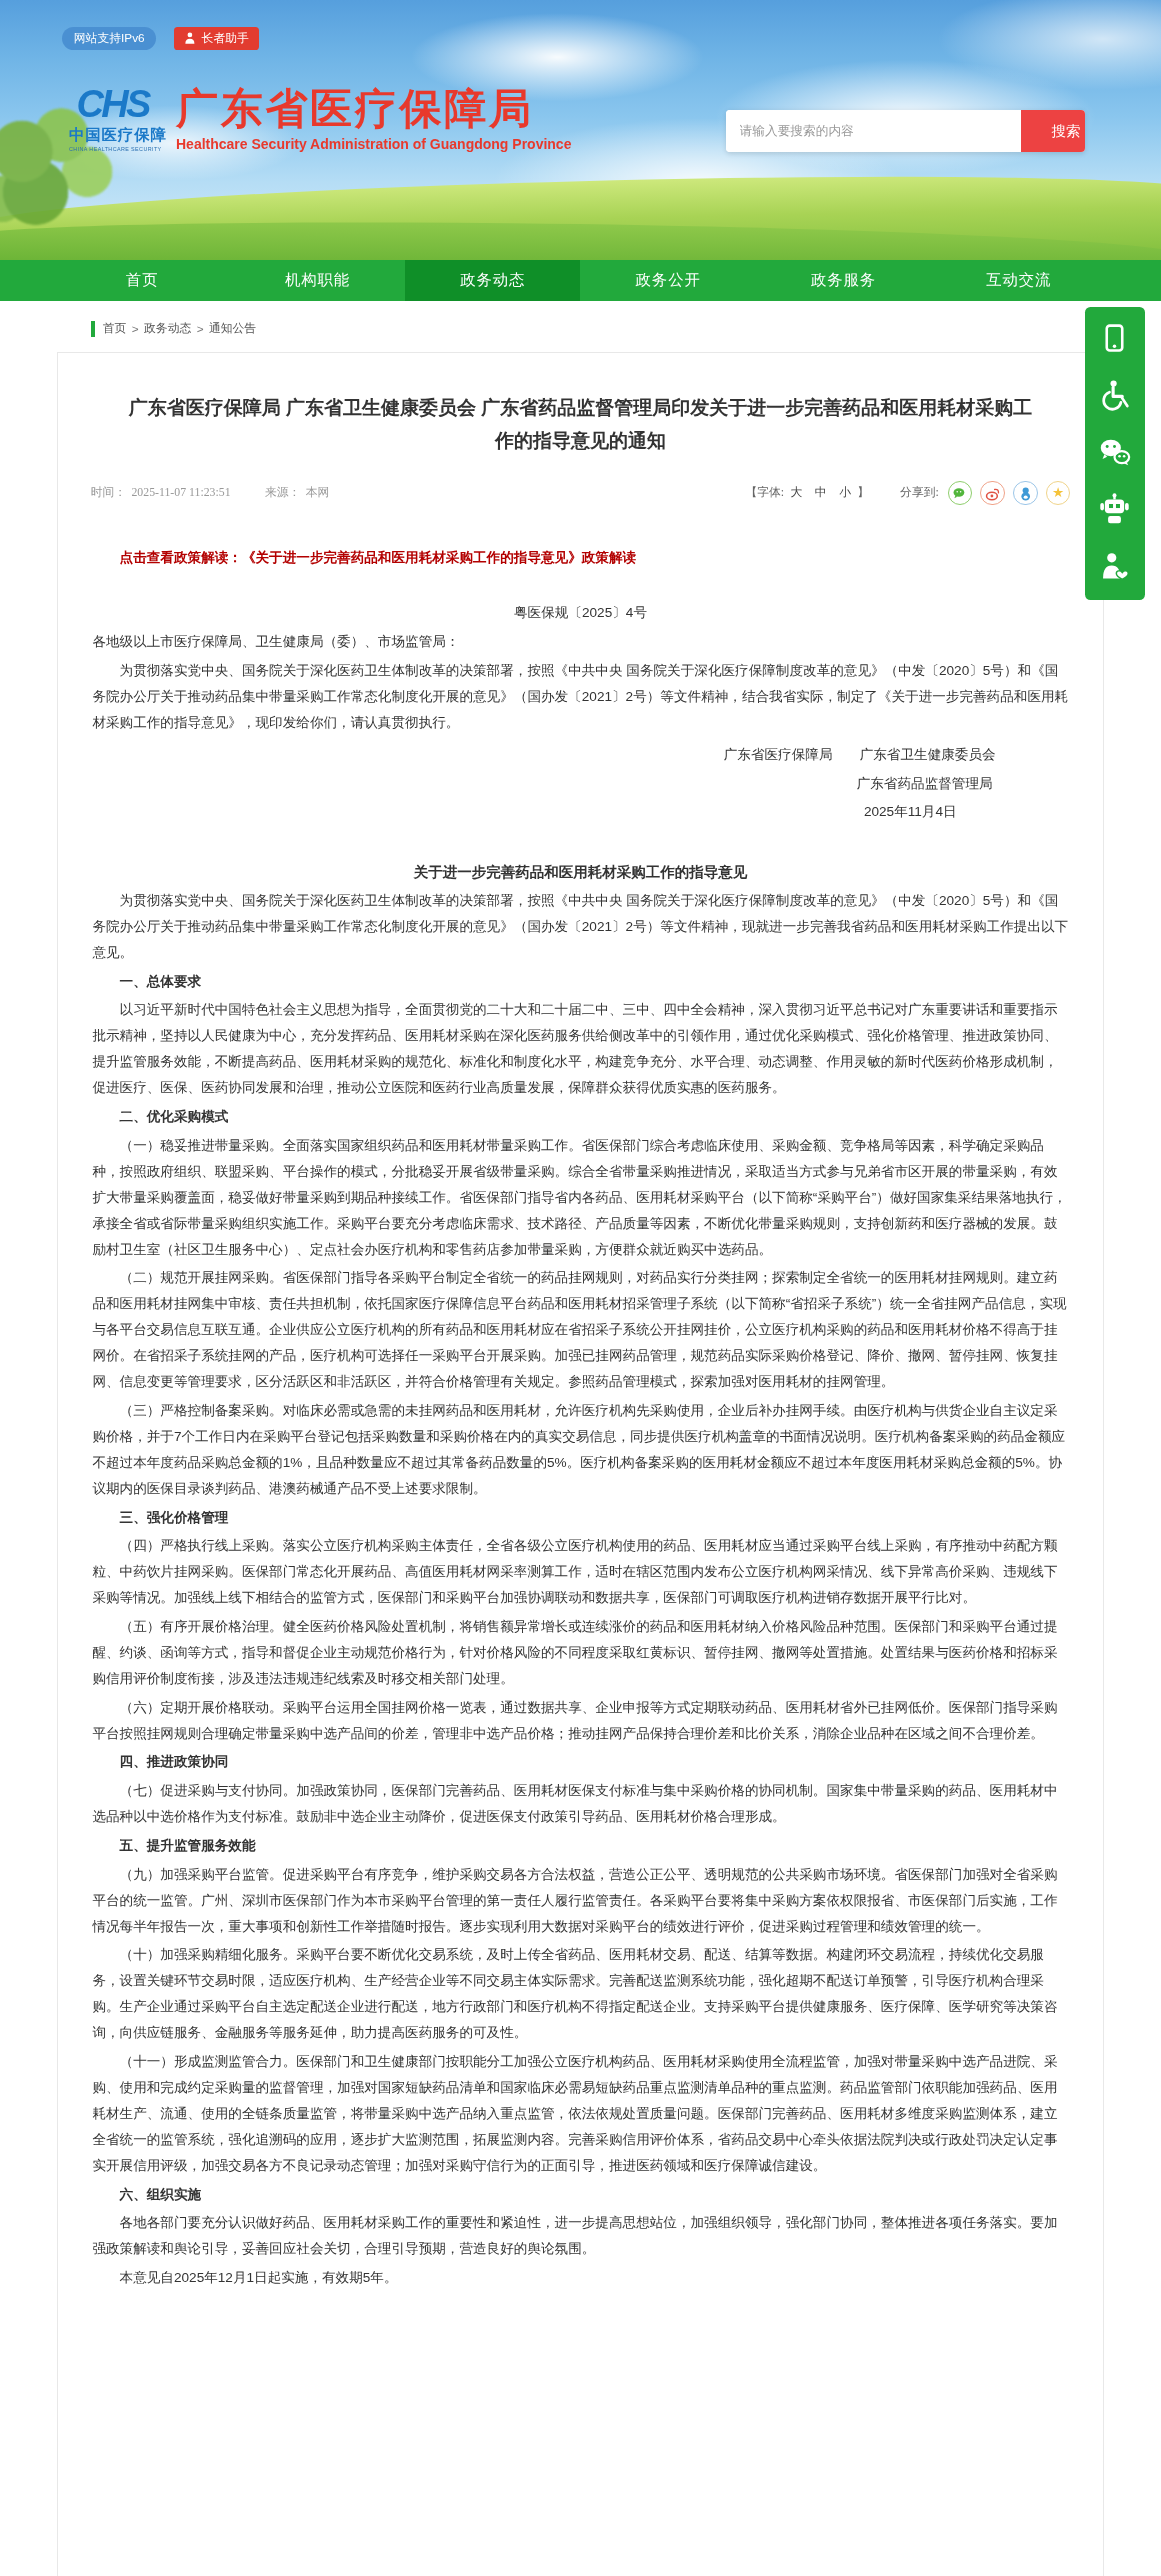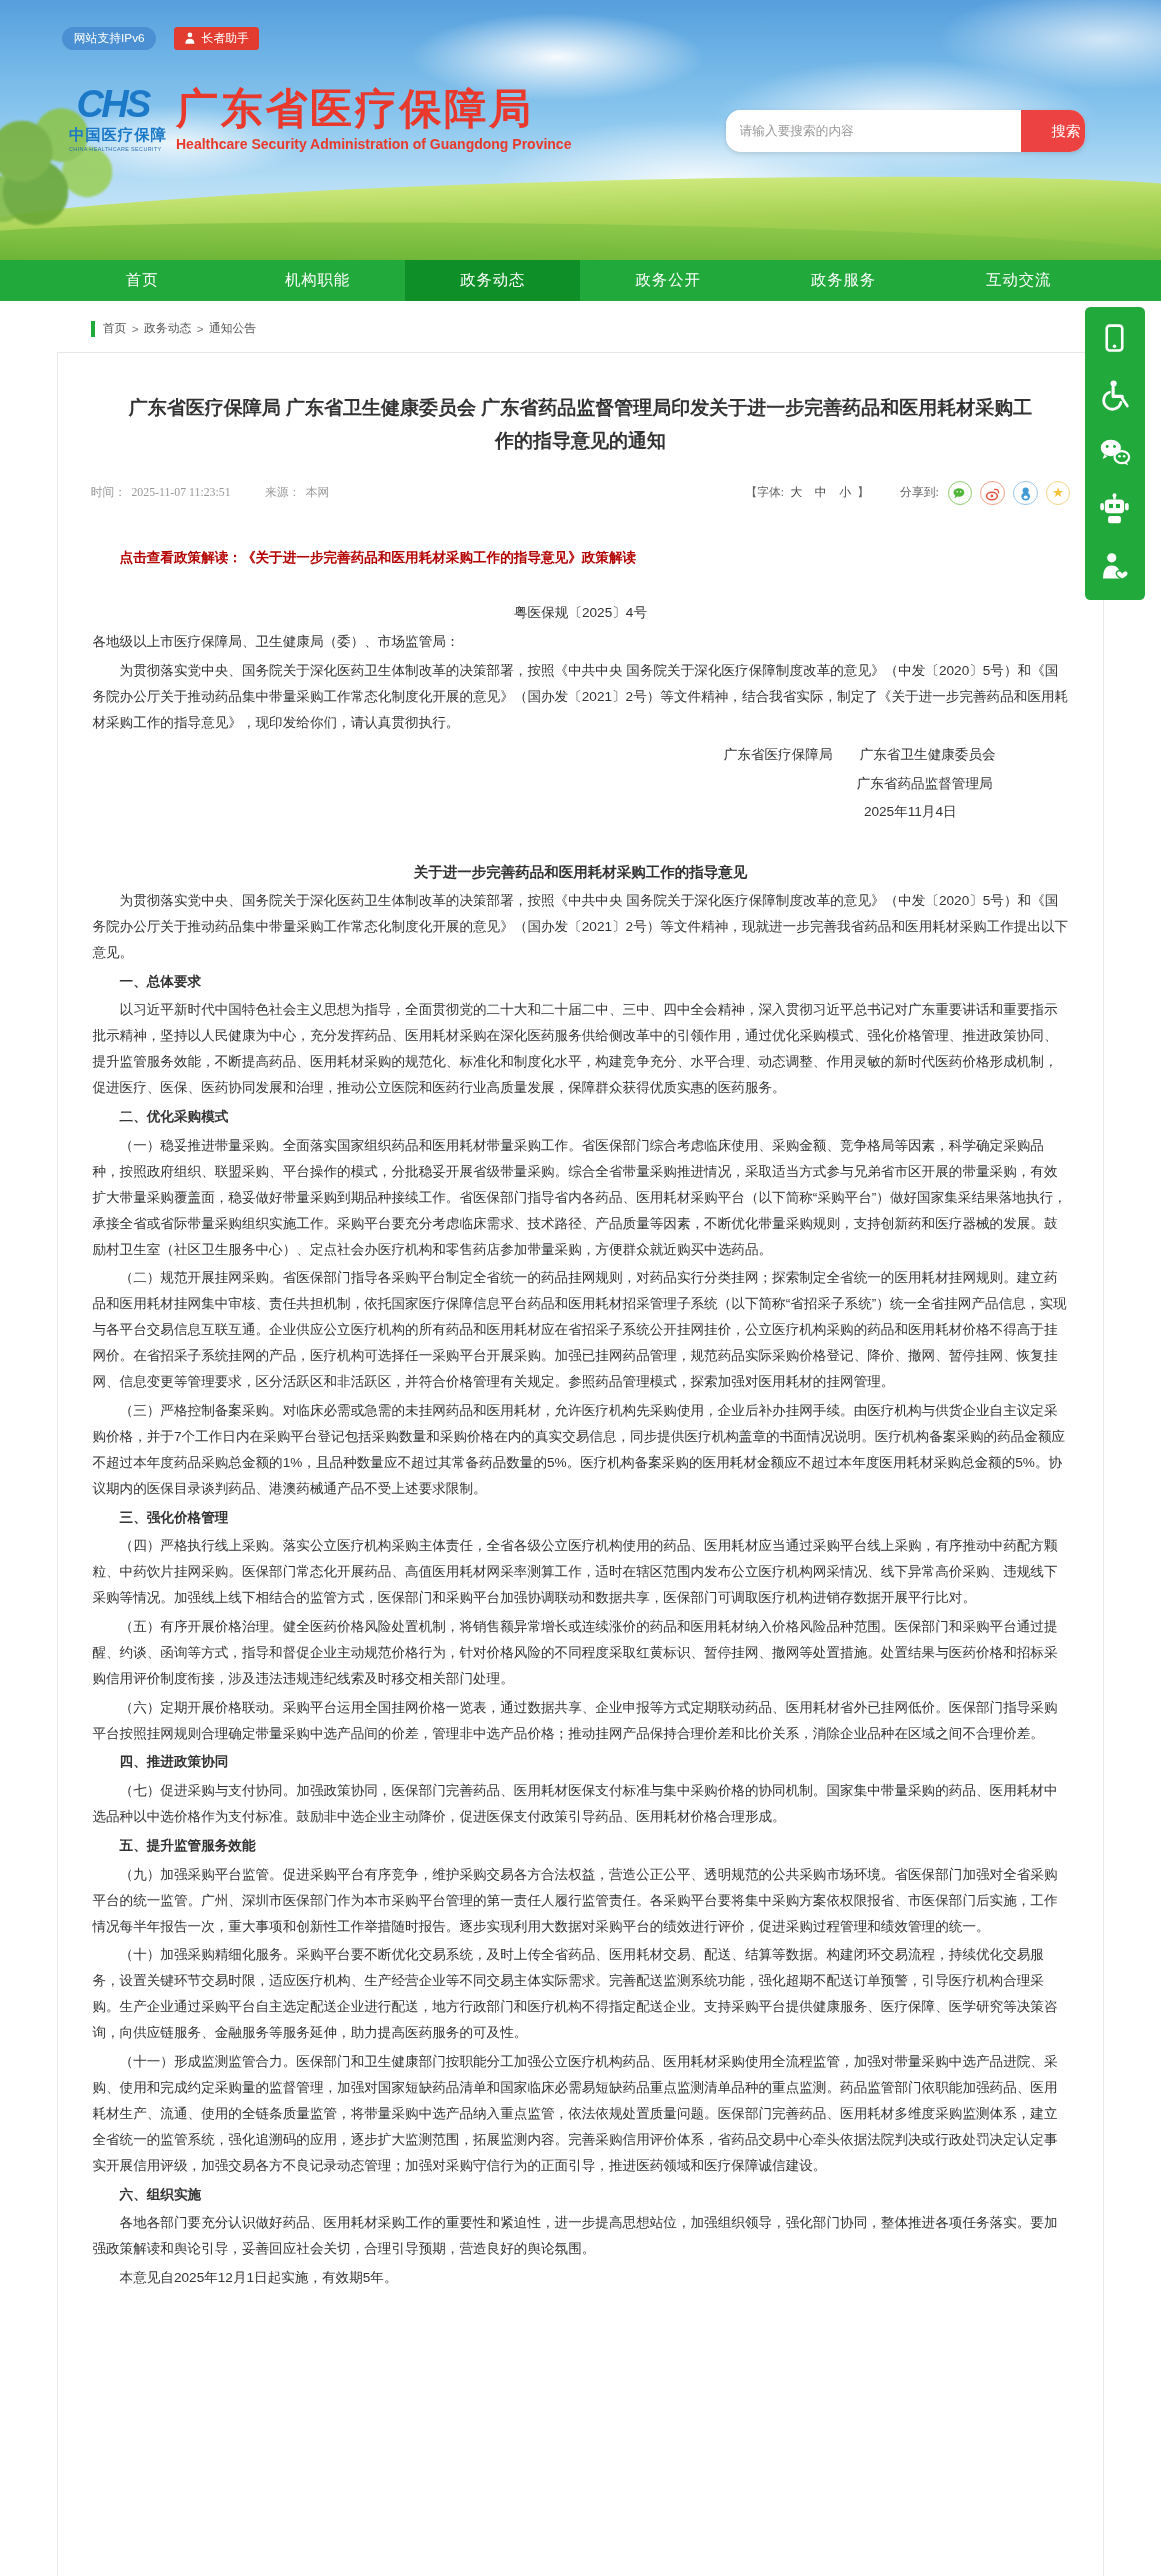--- a/index.html
+++ b/index.html
@@ -40,21 +40,21 @@
   .brand { position:absolute; left:69px; top:86px; display:flex; align-items:flex-start; }
   .logo { width:87px; text-align:center; }
   .logo-acronym { font-size:38px; line-height:36px; font-weight:bold; font-style:italic; color:#1b79c8; letter-spacing:-2.7px; }
   .logo-cn { font-size:15.4px; font-weight:bold; color:#1b79c8; letter-spacing:0.9px; margin-top:2.7px; white-space:nowrap; }
   .logo-en { font-size:5.4px; color:#2a6fb0; letter-spacing:0.4px; white-space:nowrap; }
   .titles { margin-left:20px; }
   .site-title { font-size:42px; line-height:45px; font-weight:bold; color:#e8392c; letter-spacing:2.7px; white-space:nowrap; }
   .site-sub { font-size:14px; font-weight:bold; color:#e8392c; margin-top:4.5px; white-space:nowrap; }
 
   .search { position:absolute; left:726px; top:110px; width:359px; height:42px; display:flex;
-    background:#fff; border-radius:15px; overflow:hidden; box-shadow:0 1.8px 5.4px rgba(0,0,0,.12); }
+    background:#fff; border-radius:4px; overflow:hidden; box-shadow:0 1.8px 5.4px rgba(0,0,0,.12); }
   .search input { flex:1; border:none; outline:none; padding:0 13.6px; font-size:12.7px; color:#333; font-family:inherit; }
   .search input::placeholder { color:#999; }
   .search button { width:64px; border:none; background:#ed4242; color:#fff; font-size:14.5px; cursor:pointer; font-family:Liberation Serif, serif;padding-left:26px; }
 
   
   .nav { height:41px; background:#22a93c; }
   .nav-inner { width:1052px; height:100%; margin:0 auto; display:flex; }
   .nav-item { flex:1; display:flex; align-items:center; justify-content:center;
     color:#fff; font-size:15.4px; letter-spacing:0.9px; cursor:pointer; text-decoration:none; }
   .nav-item.active { background:#0f8f28; }

